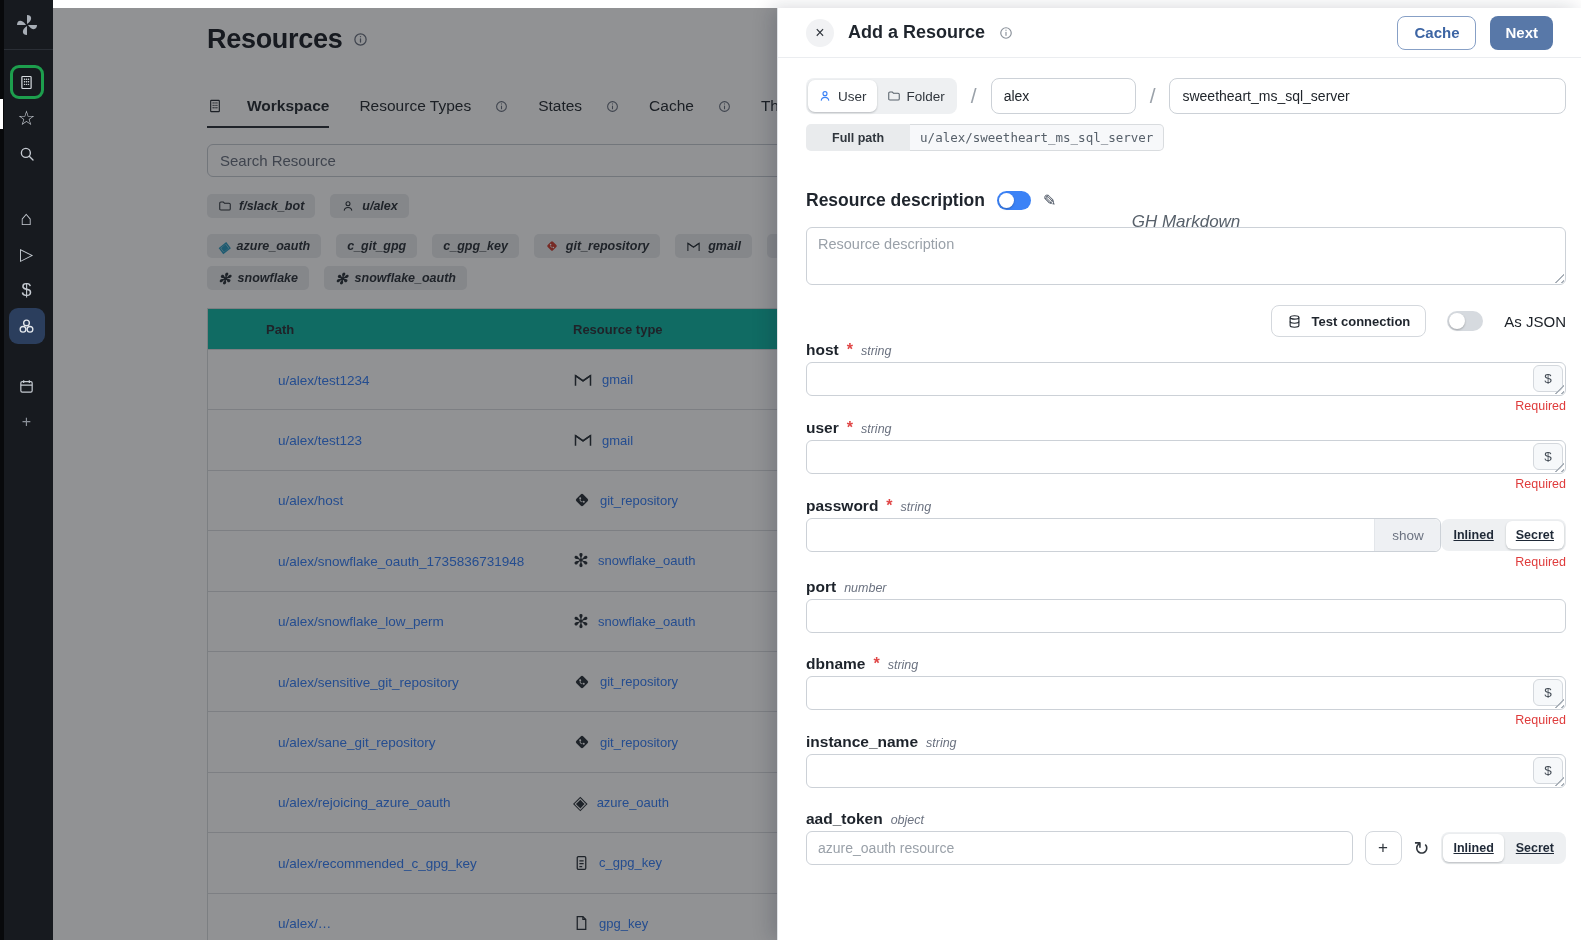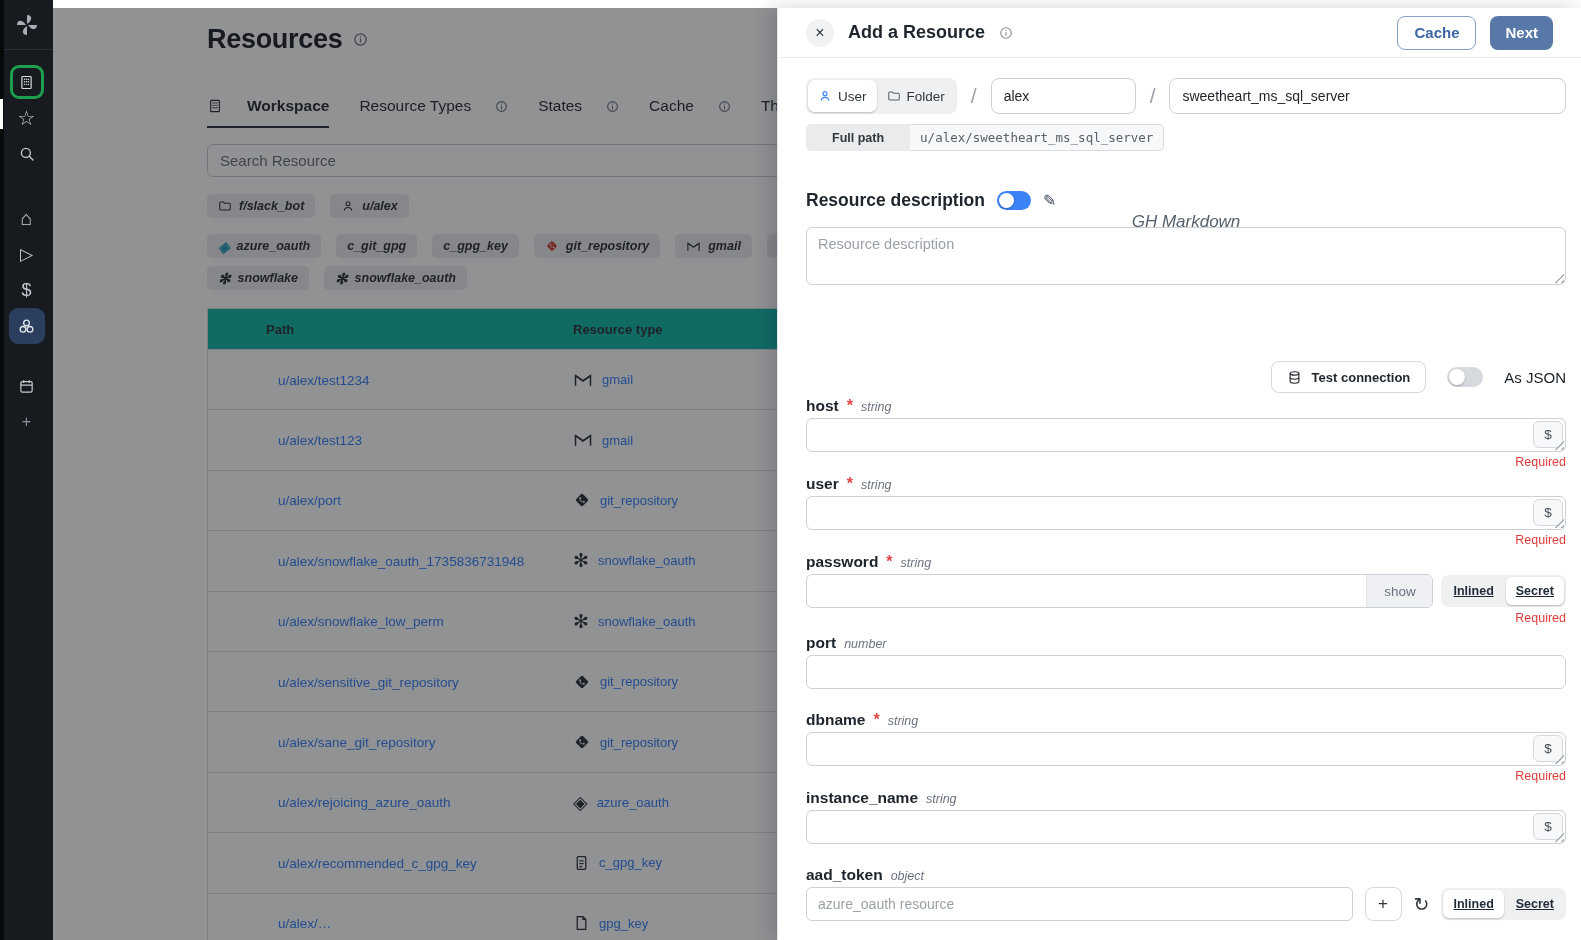--- a/index.html
+++ b/index.html
@@ -99,41 +99,41 @@
   .gh { text-align:center; font-size:17px; color:#57606a; height:15px; margin-top:1px; width:760px;font-style:italic; }
   .desc-wrap { position:relative; width:760px; height:58px; }
   .desc-ta { width:100%; height:100%; border:1px solid #ccd1d7; border-radius:6px; padding:8px 11px;
              font-size:14.5px; font-family:inherit; color:#21262c; resize:none; }
   .desc-ta::placeholder, .aad-inp::placeholder { color:#9aa1a9; }
 
   .grip { position:absolute; right:2px; bottom:2px; width:10px; height:10px;
           background:repeating-linear-gradient(135deg, transparent 0 3px, #aab1b9 3px 4.4px);
           clip-path:polygon(100% 0, 100% 100%, 0 100%); cursor:nwse-resize; }
 
-  .test-row { margin-top:76px; display:flex; align-items:center; justify-content:flex-end; gap:21px; width:760px; }
+  .test-row { margin-top:20px; display:flex; align-items:center; justify-content:flex-end; gap:21px; width:760px; }
   .btn-test { height:32px; display:flex; gap:10px; padding:0 15px; border:1px solid #d4d8dd; border-radius:8px;
               background:#fff; font-size:13px; font-weight:700; color:#1f252d; align-items:center;
               cursor:pointer; font-family:inherit; }
   .asjson { font-size:15px; color:#1b2027; }
 
   .f-label { display:flex; align-items:baseline; gap:8px; }
   .f-name { font-size:15.5px; font-weight:700; color:#1d232b; }
   .f-star { color:#e04646; font-weight:700; }
   .f-type { font-size:12.5px; font-style:italic; color:#6b7280; }
   .fi-wrap { position:relative; width:760px; height:34px; margin-top:3px; }
   .f-input { width:100%; height:100%; border:1px solid #ccd1d7; border-radius:6px;
              padding:0 44px 0 11px; font-size:14px; font-family:inherit; color:#21262c; }
   .plain { padding-right:11px; }
   .dollar-btn { position:absolute; right:3px; top:3px; width:30px; height:27px; background:#f6f8fa;
                 border:1px solid #d4d8dd; border-radius:6px; display:flex; align-items:center;
                 justify-content:center; font-size:13.5px; color:#444c56; cursor:pointer; }
   .req { text-align:right; width:760px; color:#df3b3b; font-size:12.5px; margin-top:3px; height:15px; }
   .mt4 { margin-top:4px; } .mt5 { margin-top:5px; } .mt8 { margin-top:8px; } .mt22 { margin-top:22px; }
 
-  .pw-row { display:flex; gap:8px; margin-top:3px; align-items:center; width:760px; }
+  .pw-row { display:flex; margin-top:3px; align-items:center; width:760px; }
   .pw-wrap { position:relative; width:637px; height:34px; }
   .show-suffix { position:absolute; right:1px; top:1px; bottom:1px; width:66px; background:#eef0f3;
                  border-left:1px solid #e3e6ea; border-radius:0 6px 6px 0; display:flex; align-items:center;
                  justify-content:center; font-size:13.5px; color:#6b7280; cursor:pointer; }
   .seg-sm { display:inline-flex; background:#eef0f2; border-radius:8px; padding:2px; gap:2px;
             height:32px; align-items:center; margin-left:auto; }
   .seg-sm .seg { padding:0 10px; height:28px; display:flex; align-items:center; border-radius:6px;
                  font-size:12.5px; font-weight:600; color:#1f2937; cursor:pointer;text-decoration:underline; }
   .seg-sm .seg.sel { background:#fff; box-shadow:0 1px 2px rgba(27,35,44,.25); }
 
@@ -349,21 +349,21 @@
       <div class="col-path"><a class="path-link">u/alex/test123</a></div>
       <div class="type-cell">
         <svg width="20" height="20" viewBox="0 0 24 24" fill="none" stroke="#2f363d" stroke-width="1.8">
             <path d="M3 19V6.8L12 13l9-6.2V19"></path>
             <path d="M3 6.8 12 13l9-6.2"></path>
           </svg>
         <a class="type-link">gmail</a>
       </div>
     </div>
     <div class="trow">
-      <div class="col-path"><a class="path-link">u/alex/port</a></div>
+      <div class="col-path"><a class="path-link">u/alex/host</a></div>
       <div class="type-cell">
         <svg width="18" height="18" viewBox="0 0 24 24">
             <g transform="rotate(45 12 12)">
               <rect x="5.5" y="5.5" width="13" height="13" rx="2.5" fill="#2f363d"></rect>
             </g>
             <circle cx="9.6" cy="9.6" r="1.3" fill="#fff"></circle>
             <circle cx="14.4" cy="14.4" r="1.3" fill="#fff"></circle>
             <path d="M9.6 11v1.2a2 2 0 0 0 2 2h1" stroke="#fff" stroke-width="1.2" fill="none"></path>
           </svg>
         <a class="type-link">git_repository</a>

